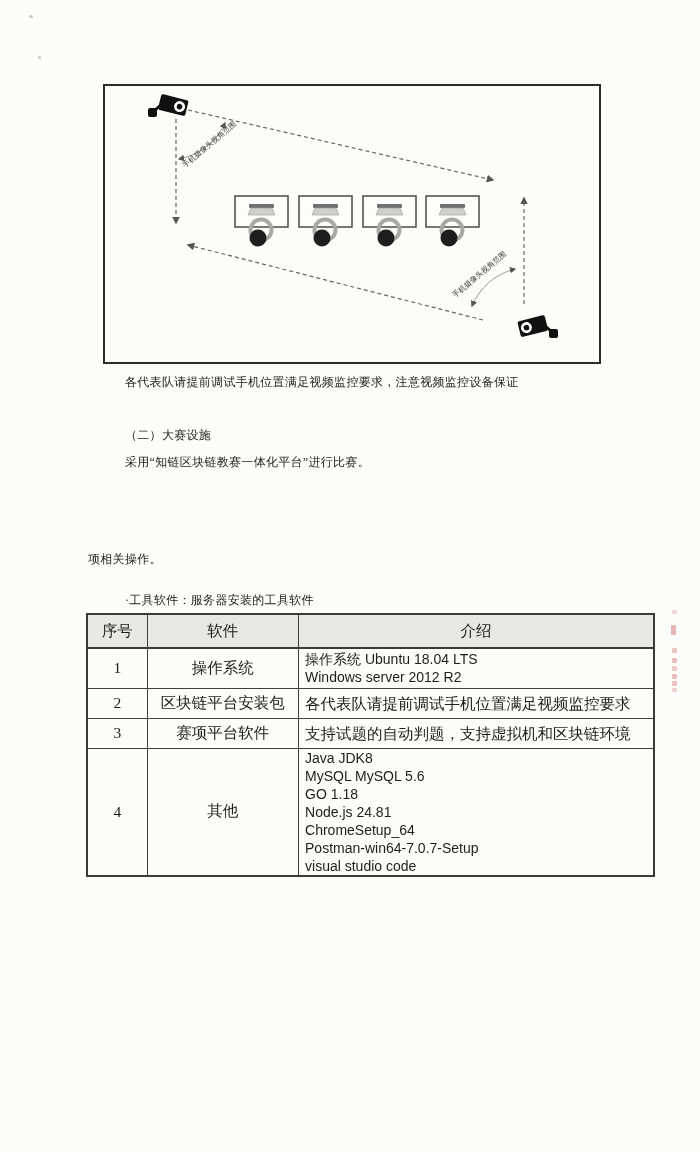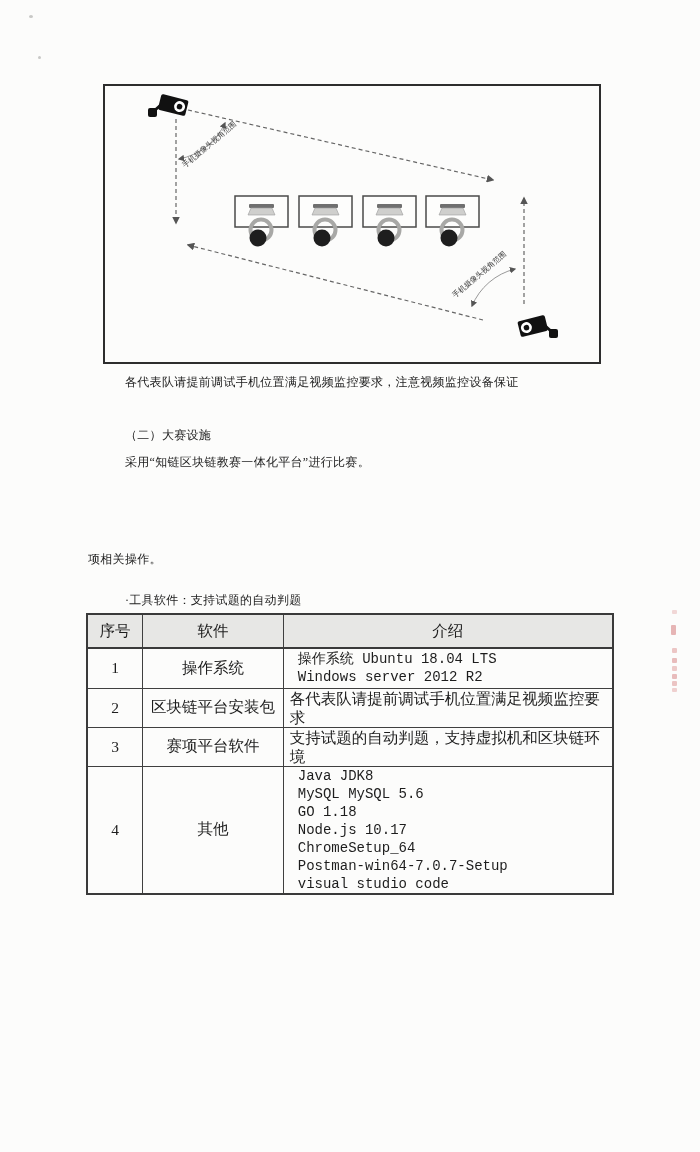--- a/index.html
+++ b/index.html
@@ -27,21 +27,21 @@
     font-size:12px;line-height:20px;
     letter-spacing:0.3px;
     white-space:nowrap;
   }
   .ind{padding-left:37px;}
   .p0{top:372px}.p1{top:399px}.p2{top:425px}.p3{top:452px}.p4{top:479px}
   .p5{top:522px}.p6{top:549px}.p7{top:590px}
   
   table.sw{
     position:absolute;left:86px;top:613px;
-    width:528px;border-collapse:collapse;
+    width:569px;border-collapse:collapse;
     font-size:15.5px;color:#1d1d1d;
     border:2px solid #3a3a3a;
     padding-left:22px;
   }
   table.sw th,table.sw td{
     border:1px solid #3f3f3f;
     padding:0 6px;
     vertical-align:middle;
   }
   table.sw thead th{
@@ -50,22 +50,22 @@
     height:32px;
     text-align:center;
     border-bottom:2px solid #3a3a3a;
   }
   td.c-no{width:42px;text-align:center;}
   td.c-sw{width:127px;text-align:center;}
   td.c-intro{width:315px;text-align:left;padding:3px 8px;}
   tr.r1{height:40px}tr.r2{height:30px}tr.r3{height:30px}tr.r4{height:128px}
   .intro-line{line-height:19px;}
   .mono{
-    font-family:Liberation Mono, monospace;
-    font-size:14px;line-height:18px;letter-spacing:0;margin-left:8px;
+    font-family:Liberation Sans, sans-serif;
+    font-size:14px;line-height:18px;letter-spacing:0;
   }
   
   .bleed{position:absolute;width:5px;border-radius:1px;}
   .b0{left:672px;top:610px;height:4px;background:rgba(215,130,130,.30);}
   .b1{left:671px;top:625px;height:10px;background:rgba(205,95,95,.45);}
   .b2{left:672px;top:648px;height:5px;background:rgba(210,110,110,.38);}
   .b3{left:672px;top:658px;height:5px;background:rgba(205,100,100,.42);}
   .b4{left:672px;top:666px;height:5px;background:rgba(210,110,110,.35);}
   .b5{left:672px;top:674px;height:5px;background:rgba(205,100,100,.42);}
   .b6{left:672px;top:681px;height:5px;background:rgba(208,105,105,.38);}
@@ -122,21 +122,21 @@
       <g transform="translate(450,229) scale(-1,1)">
         <use href="#cctv"></use>
       </g>
     </svg>
   </div>
 
   <div class="line p0 ind">各代表队请提前调试手机位置满足视频监控要求，注意视频监控设备保证</div>
   <div class="line p2 ind">（二）大赛设施</div>
   <div class="line p3 ind">采用“知链区块链教赛一体化平台”进行比赛。</div>
   <div class="line p6">项相关操作。</div>
-  <div class="line p7 ind">·工具软件：支持试题的自动判题</div>
+  <div class="line p7 ind">·工具软件：服务器安装的工具软件</div>
 
   <table class="sw">
     <thead>
       <tr>
         <th>序号</th>
         <th>软件</th>
         <th>介绍</th>
       </tr>
     </thead>
     <tbody>
@@ -162,21 +162,21 @@
           <div class="intro-line">支持试题的自动判题，支持虚拟机和区块链环境</div>
         </td>
       </tr>
       <tr class="r4">
         <td class="c-no">4</td>
         <td class="c-sw">其他</td>
         <td class="c-intro">
           <div class="intro-line mono">Java JDK8</div>
           <div class="intro-line mono">MySQL MySQL 5.6</div>
           <div class="intro-line mono">GO 1.18</div>
-          <div class="intro-line mono">Node.js 10.17</div>
+          <div class="intro-line mono">Node.js 24.81</div>
           <div class="intro-line mono">ChromeSetup_64</div>
           <div class="intro-line mono">Postman-win64-7.0.7-Setup</div>
           <div class="intro-line mono">visual studio code</div>
         </td>
       </tr>
     </tbody>
   </table>
 
   <div class="bleed b0"></div>
   <div class="bleed b1"></div>

